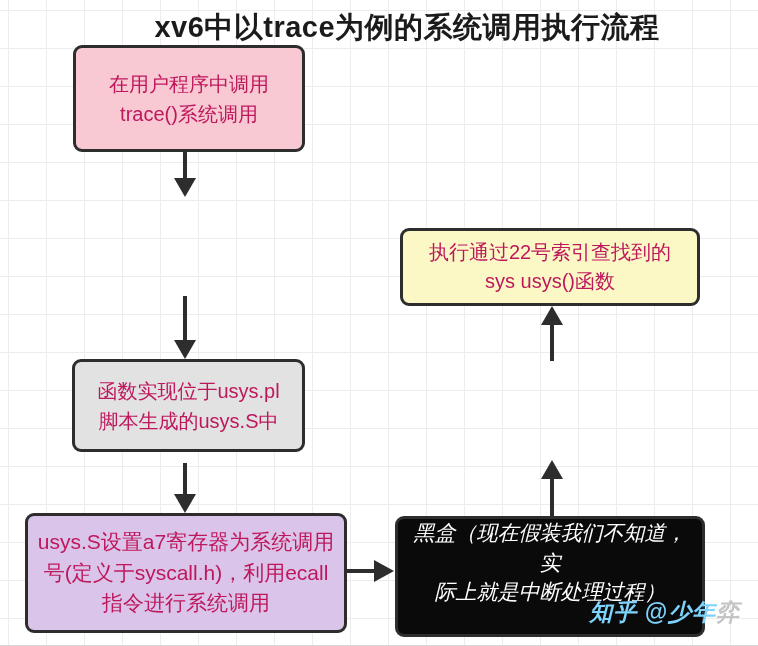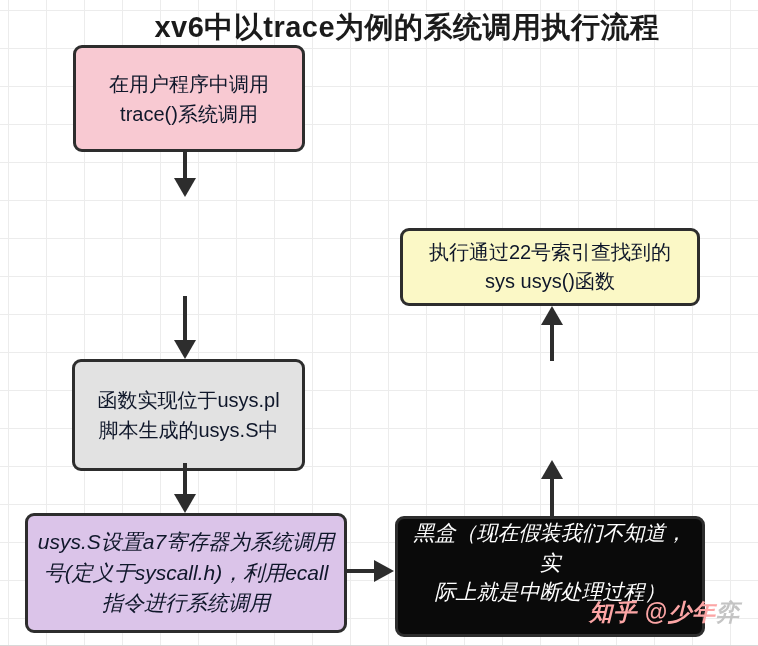--- a/index.html
+++ b/index.html
@@ -33,51 +33,51 @@
     position: absolute;
     border: 3px solid #2d2d2d;
     border-radius: 9px;
     display: flex;
     align-items: center;
     justify-content: center;
     text-align: center;
   }
   .node-text {
     white-space: pre-line;
-    color: #0f172a;
+    color: #be185d;
     font-size: 20px;
     line-height: 1.5;
     padding: 2px 6px;
   }
   .node-user-call   { left: 73px;  top: 45px;  width: 232px; height: 107px; }
   .node-user-header { left: 72px;  top: 197px; width: 233px; height: 101px; }
-  .node-usys-impl   { left: 72px;  top: 359px; width: 233px; height: 112px; align-items: center; }
+  .node-usys-impl   { left: 72px;  top: 359px; width: 233px; height: 93px; align-items: center; }
   .node-ecall       { left: 25px;  top: 513px; width: 322px; height: 120px; }
-  .node-ecall .node-text { font-size: 21px; line-height: 1.45; font-style: italic; }
+  .node-ecall .node-text { font-size: 21px; line-height: 1.45; }
   .node-black-box   { left: 395px; top: 516px; width: 310px; height: 121px; font-style: italic; }
   .node-black-box .node-text {
     color: #ffffff;
     font-size: 21px;
     line-height: 1.4;
     padding-bottom: 30px;
   }
   .node-syscall     { left: 400px; top: 360px; width: 305px; height: 100px; }
   .node-sys-trace   { left: 400px; top: 228px; width: 300px; height: 78px;  }
   .node-sys-trace .node-text { line-height: 1.45; }
 
   .watermark {
     position: absolute;
     right: -38px;
     bottom: 6px;
     font-size: 23px;
     font-weight: 600;
     white-space: nowrap;
     letter-spacing: 1px;
   }
-  .watermark .wm-in  { color: #fca5a5; }
+  .watermark .wm-in  { color: #7dd3fc; }
   .watermark .wm-out { color: #c4c4c4; }
 
   .shaft { position: absolute; background: #2d2d2d; }
   .head  { position: absolute; width: 0; height: 0; }
   .head-down { border-left: 11px solid transparent; border-right: 11px solid transparent; border-top: 19px solid #2d2d2d; }
   .head-up   { border-left: 11px solid transparent; border-right: 11px solid transparent; border-bottom: 19px solid #2d2d2d; }
   .head-right{ border-top: 11px solid transparent; border-bottom: 11px solid transparent; border-left: 20px solid #2d2d2d; }
 
   .a1-shaft { left: 183px; top: 151px; width: 4px; height: 30px; }
   .a1-head  { left: 174px; top: 178px; }

